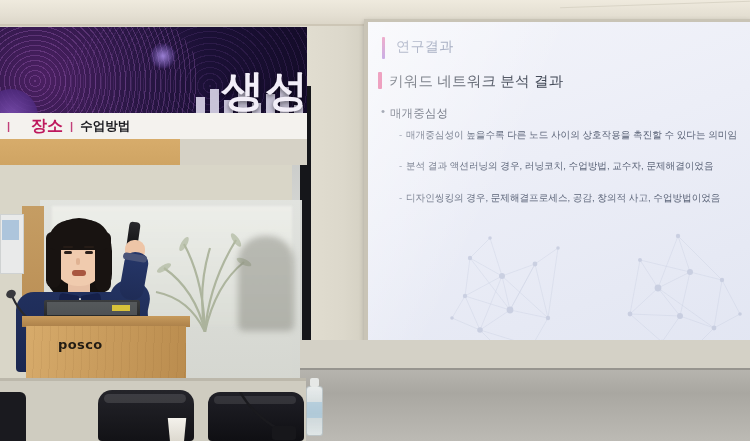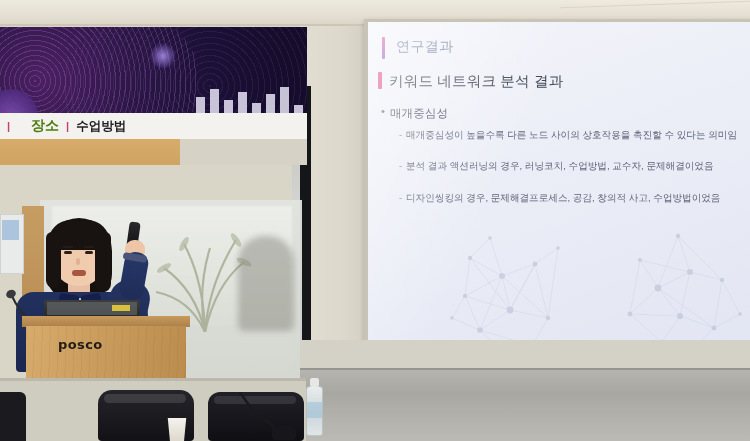--- a/index.html
+++ b/index.html
@@ -40,21 +40,21 @@
   .banner-title{position:absolute;right:-2px;top:42px;font-size:43px;font-weight:700;color:#f2eef8;
     letter-spacing:1px;white-space:nowrap;text-shadow:0 2px 5px rgba(0,0,0,.55);line-height:1;}
   .banner-bars{position:absolute;left:196px;bottom:0;width:112px;height:26px;}
   .banner-bars i{position:absolute;bottom:0;width:9px;background:#d7d2e6;opacity:.92;display:block;}
 
   
   .banner-strip{position:absolute;left:0;top:113px;width:307px;height:26px;background:#f4f2ee;
     display:flex;align-items:center;gap:7px;padding-left:7px;box-sizing:border-box;overflow:hidden;}
   .strip-pipe{color:#c2407a;font-size:11px;font-weight:700;}
   .strip-date{font-size:12.5px;font-weight:700;color:#1b1b20;white-space:nowrap;letter-spacing:-.2px;}
-  .strip-place-label{font-size:14px;font-weight:700;color:#4d7c0f;margin-left:14px;white-space:nowrap;}
+  .strip-place-label{font-size:16px;font-weight:700;color:#be185d;margin-left:14px;white-space:nowrap;}
   .strip-place{font-size:12.5px;font-weight:700;color:#1b1b20;white-space:nowrap;}
 
   .banner-below{position:absolute;left:0;top:139px;width:180px;height:26px;
     background:linear-gradient(180deg,#d7ac6b 0%,#cfa463 100%);}
   .banner-below2{position:absolute;left:180px;top:139px;width:127px;height:26px;background:#d6d2c6;}
 
   
   .screen-frame{position:absolute;left:364px;top:19px;width:386px;height:368px;
     background:#c9c4b6;box-shadow:0 2px 5px rgba(0,0,0,.2);}
   .screen{position:absolute;left:368px;top:22px;width:382px;height:360px;
@@ -195,20 +195,21 @@
     <div class="banner-bars">
       <i style="left:0;height:16px;"></i>
         <i style="left:14px;height:24px;"></i>
       <i style="left:28px;height:13px;"></i>
         <i style="left:42px;height:21px;"></i>
       <i style="left:56px;height:10px;"></i>
         <i style="left:70px;height:19px;"></i>
       <i style="left:84px;height:26px;"></i>
         <i style="left:98px;height:8px;"></i>
     </div>
+    <div class="banner-title">생성</div>
   </div>
 
   <div class="banner-strip">
     <span class="strip-pipe">|</span>
     <span class="strip-place-label">장소</span>
     <span class="strip-pipe">|</span>
     <span class="strip-place">수업방법</span>
   </div>
   <div class="banner-below"></div>
   <div class="banner-below2"></div>

